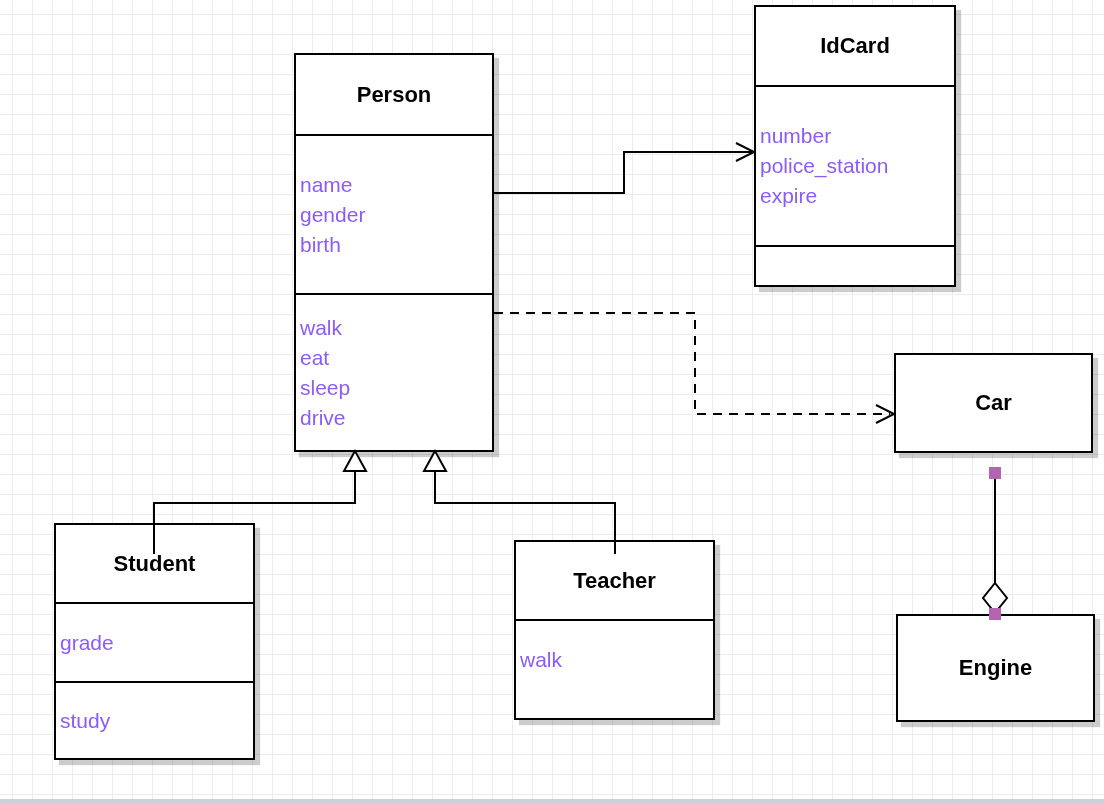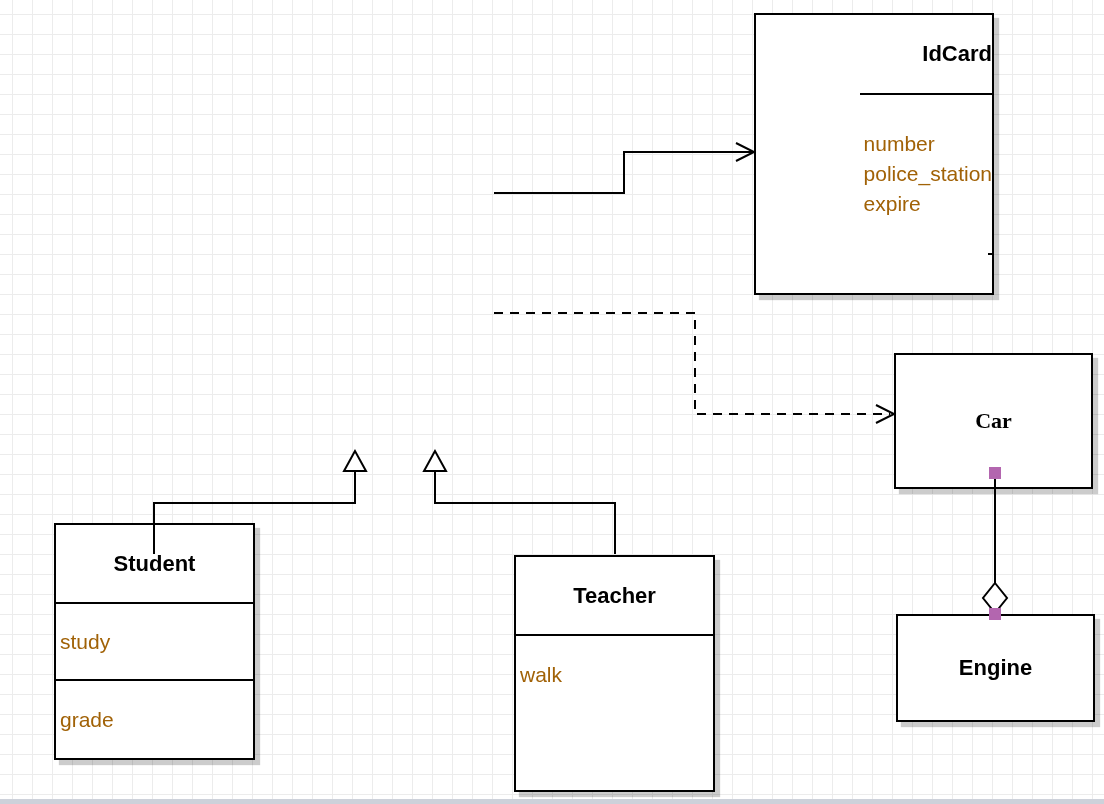--- a/index.html
+++ b/index.html
@@ -49,21 +49,21 @@
     display: flex;
     flex-direction: column;
     justify-content: center;
     padding-left: 4px;
     flex: 0 0 auto;
   }
   .uml-comp.grow { flex: 1 1 auto; }
   .member {
     font-size: 21px;
     line-height: 30px;
-    color: #a16207;
+    color: #8b5cf6;
     white-space: nowrap;
   }
   .edges {
     position: absolute;
     left: 0;
     top: 0;
     pointer-events: none;
   }
   .edges * { pointer-events: auto; }
   .bottom-strip {
@@ -73,50 +73,64 @@
     width: 1104px;
     height: 5px;
     background: #cdd1da;
   }
 </style>
 </head>
 <body>
 
 <div class="canvas">
 
+  <div class="uml-class" style="left:294px; top:53px; width:200px; height:399px;">
+    <div class="uml-title" style="height:79px">Person</div>
+    <div class="uml-comp" style="height:159px">
+      <div class="member">name</div>
+      <div class="member">gender</div>
+      <div class="member">birth</div>
+    </div>
+    <div class="uml-comp grow">
+      <div class="member">walk</div>
+      <div class="member">eat</div>
+      <div class="member">sleep</div>
+      <div class="member">drive</div>
+    </div>
+  </div>
 
-  <div class="uml-class" style="left:754px; top:13px; width:240px; height:282px;align-items:flex-end;">
+  <div class="uml-class" style="left:754px; top:5px; width:202px; height:282px;">
     <div class="uml-title" style="height:78px">IdCard</div>
     <div class="uml-comp" style="height:160px">
       <div class="member">number</div>
       <div class="member">police_station</div>
       <div class="member">expire</div>
     </div>
     <div class="uml-comp grow"></div>
   </div>
 
-  <div class="uml-class" style="left:894px; top:353px; width:199px; height:136px;font-family:Liberation Serif, serif;">
+  <div class="uml-class" style="left:894px; top:353px; width:199px; height:100px;">
     <div class="uml-title fill">Car</div>
   </div>
 
   <div class="uml-class" style="left:896px; top:614px; width:199px; height:108px;align-items:center;">
     <div class="uml-title fill">Engine</div>
   </div>
 
   <div class="uml-class" style="left:54px; top:523px; width:201px; height:237px;">
     <div class="uml-title" style="height:77px">Student</div>
+    <div class="uml-comp" style="height:79px">
+      <div class="member">grade</div>
+    </div>
     <div class="uml-comp grow">
       <div class="member">study</div>
     </div>
-    <div class="uml-comp" style="height:79px">
-      <div class="member">grade</div>
-    </div>
   </div>
 
-  <div class="uml-class" style="left:514px; top:555px; width:201px; height:237px;">
+  <div class="uml-class" style="left:514px; top:540px; width:201px; height:180px;">
     <div class="uml-title" style="height:77px">Teacher</div>
     <div class="uml-comp" style="height:79px">
       <div class="member">walk</div>
     </div>
   </div>
 
   <svg class="edges" width="1104" height="804" viewBox="0 0 1104 804">
 
     <g>
       <path d="M494,193 L624,193 L624,152 L752,152" fill="none" stroke="#000000" stroke-width="2"></path>

